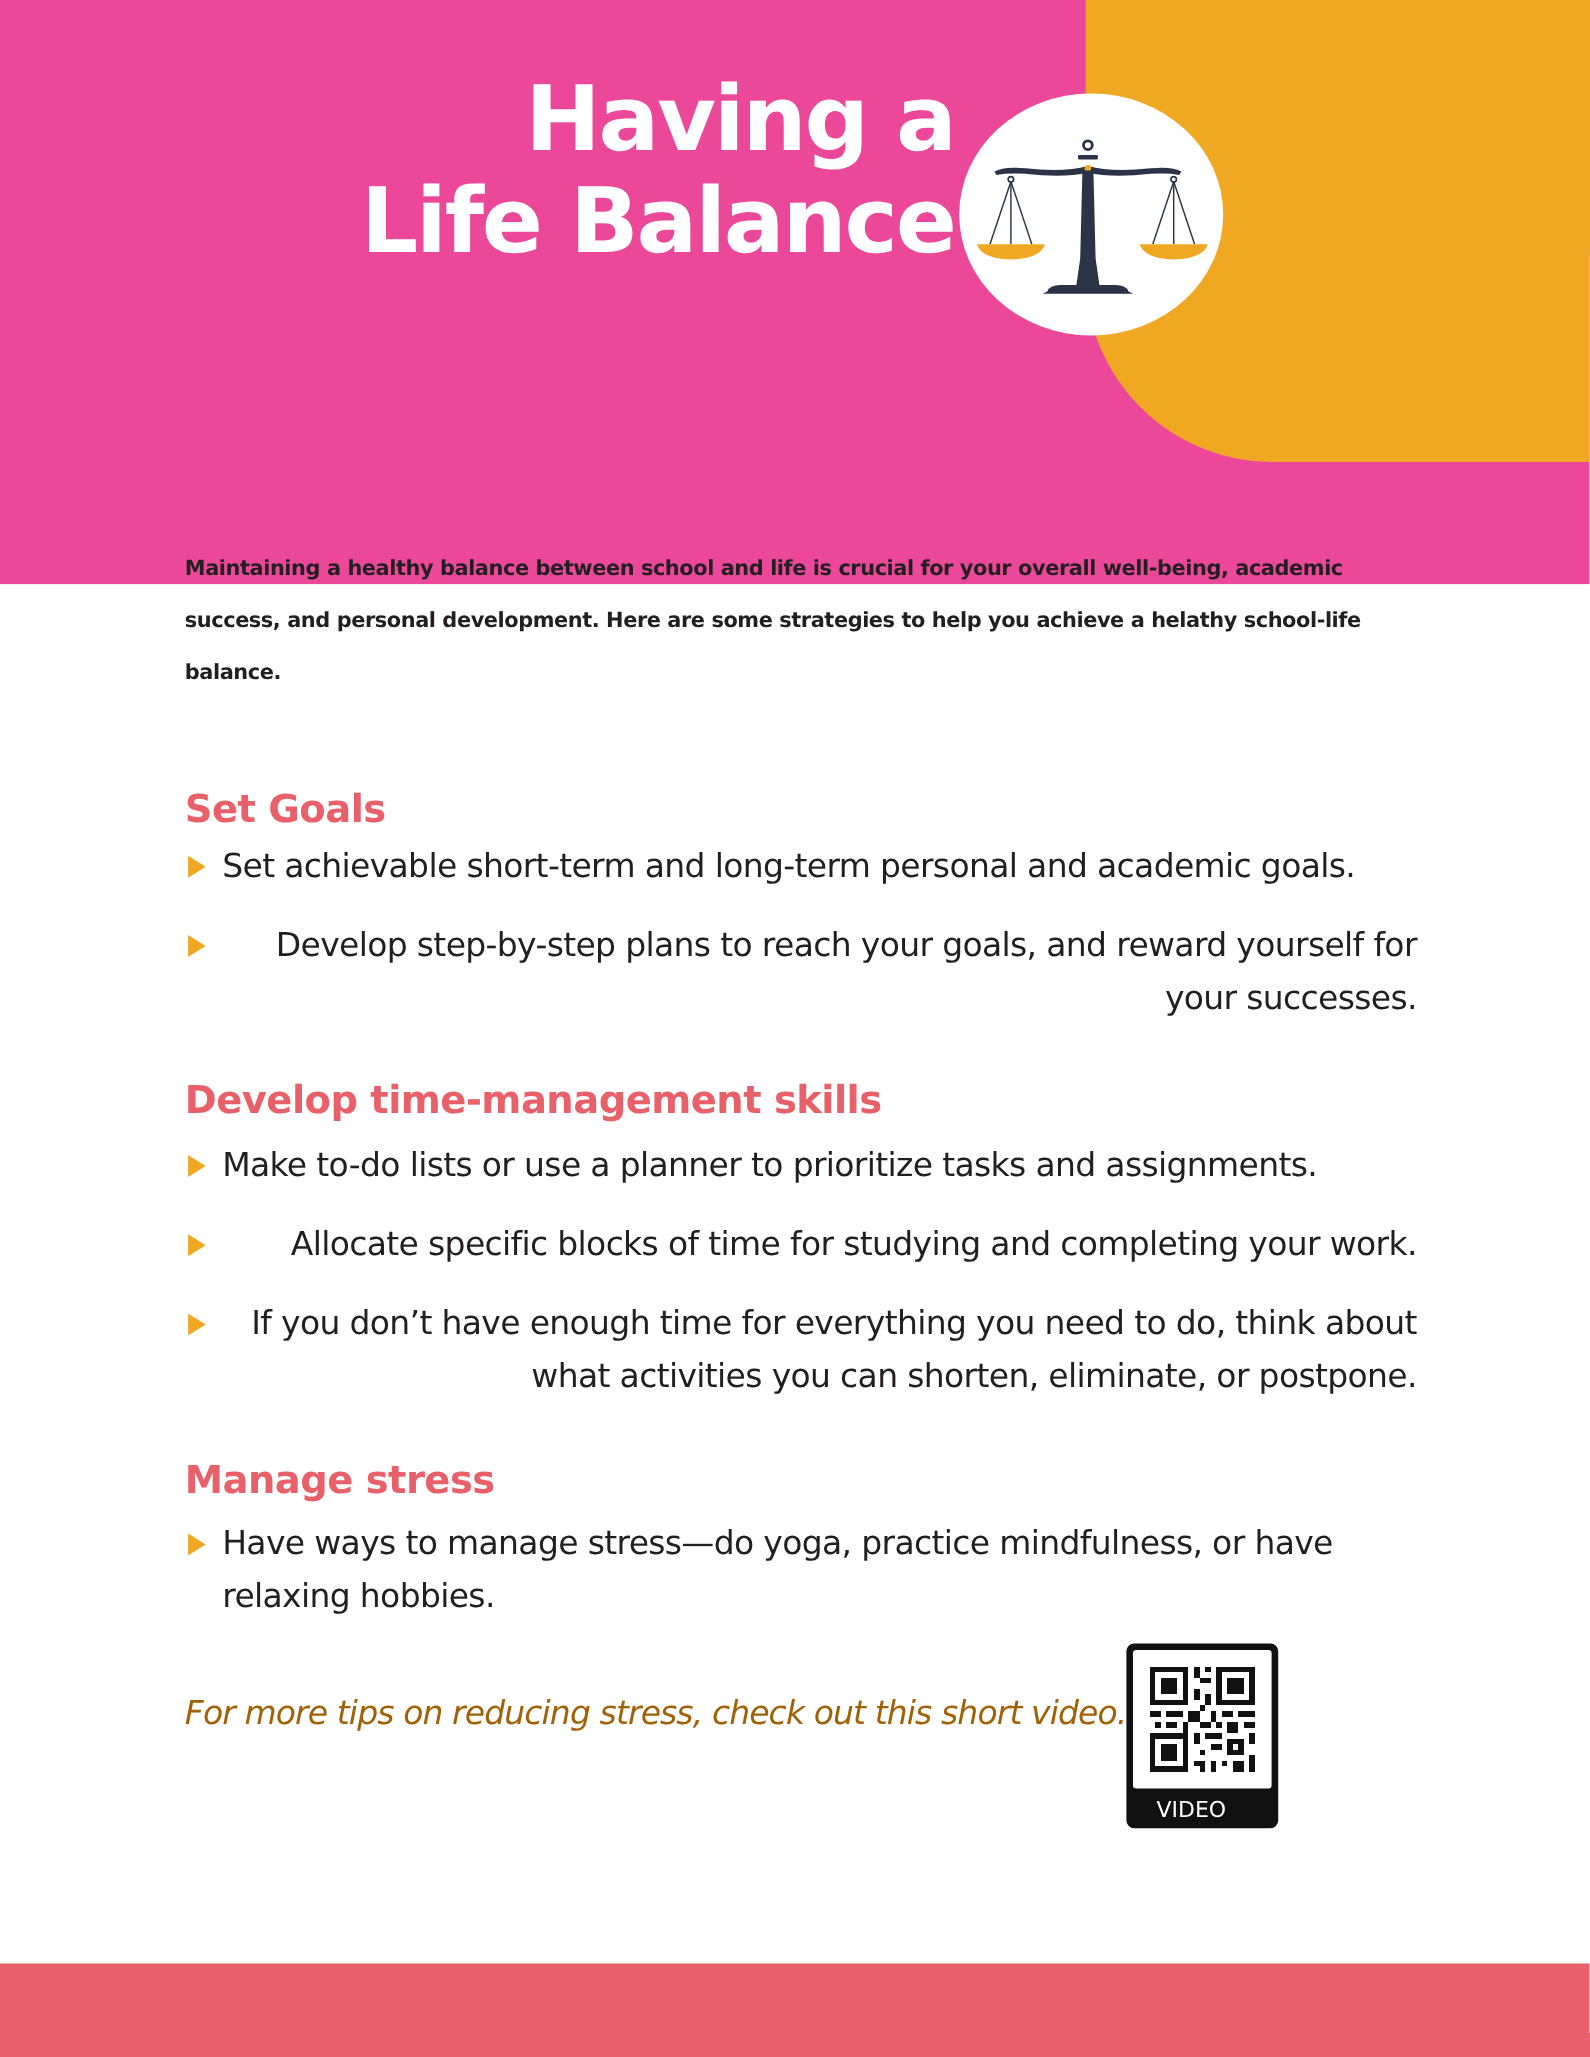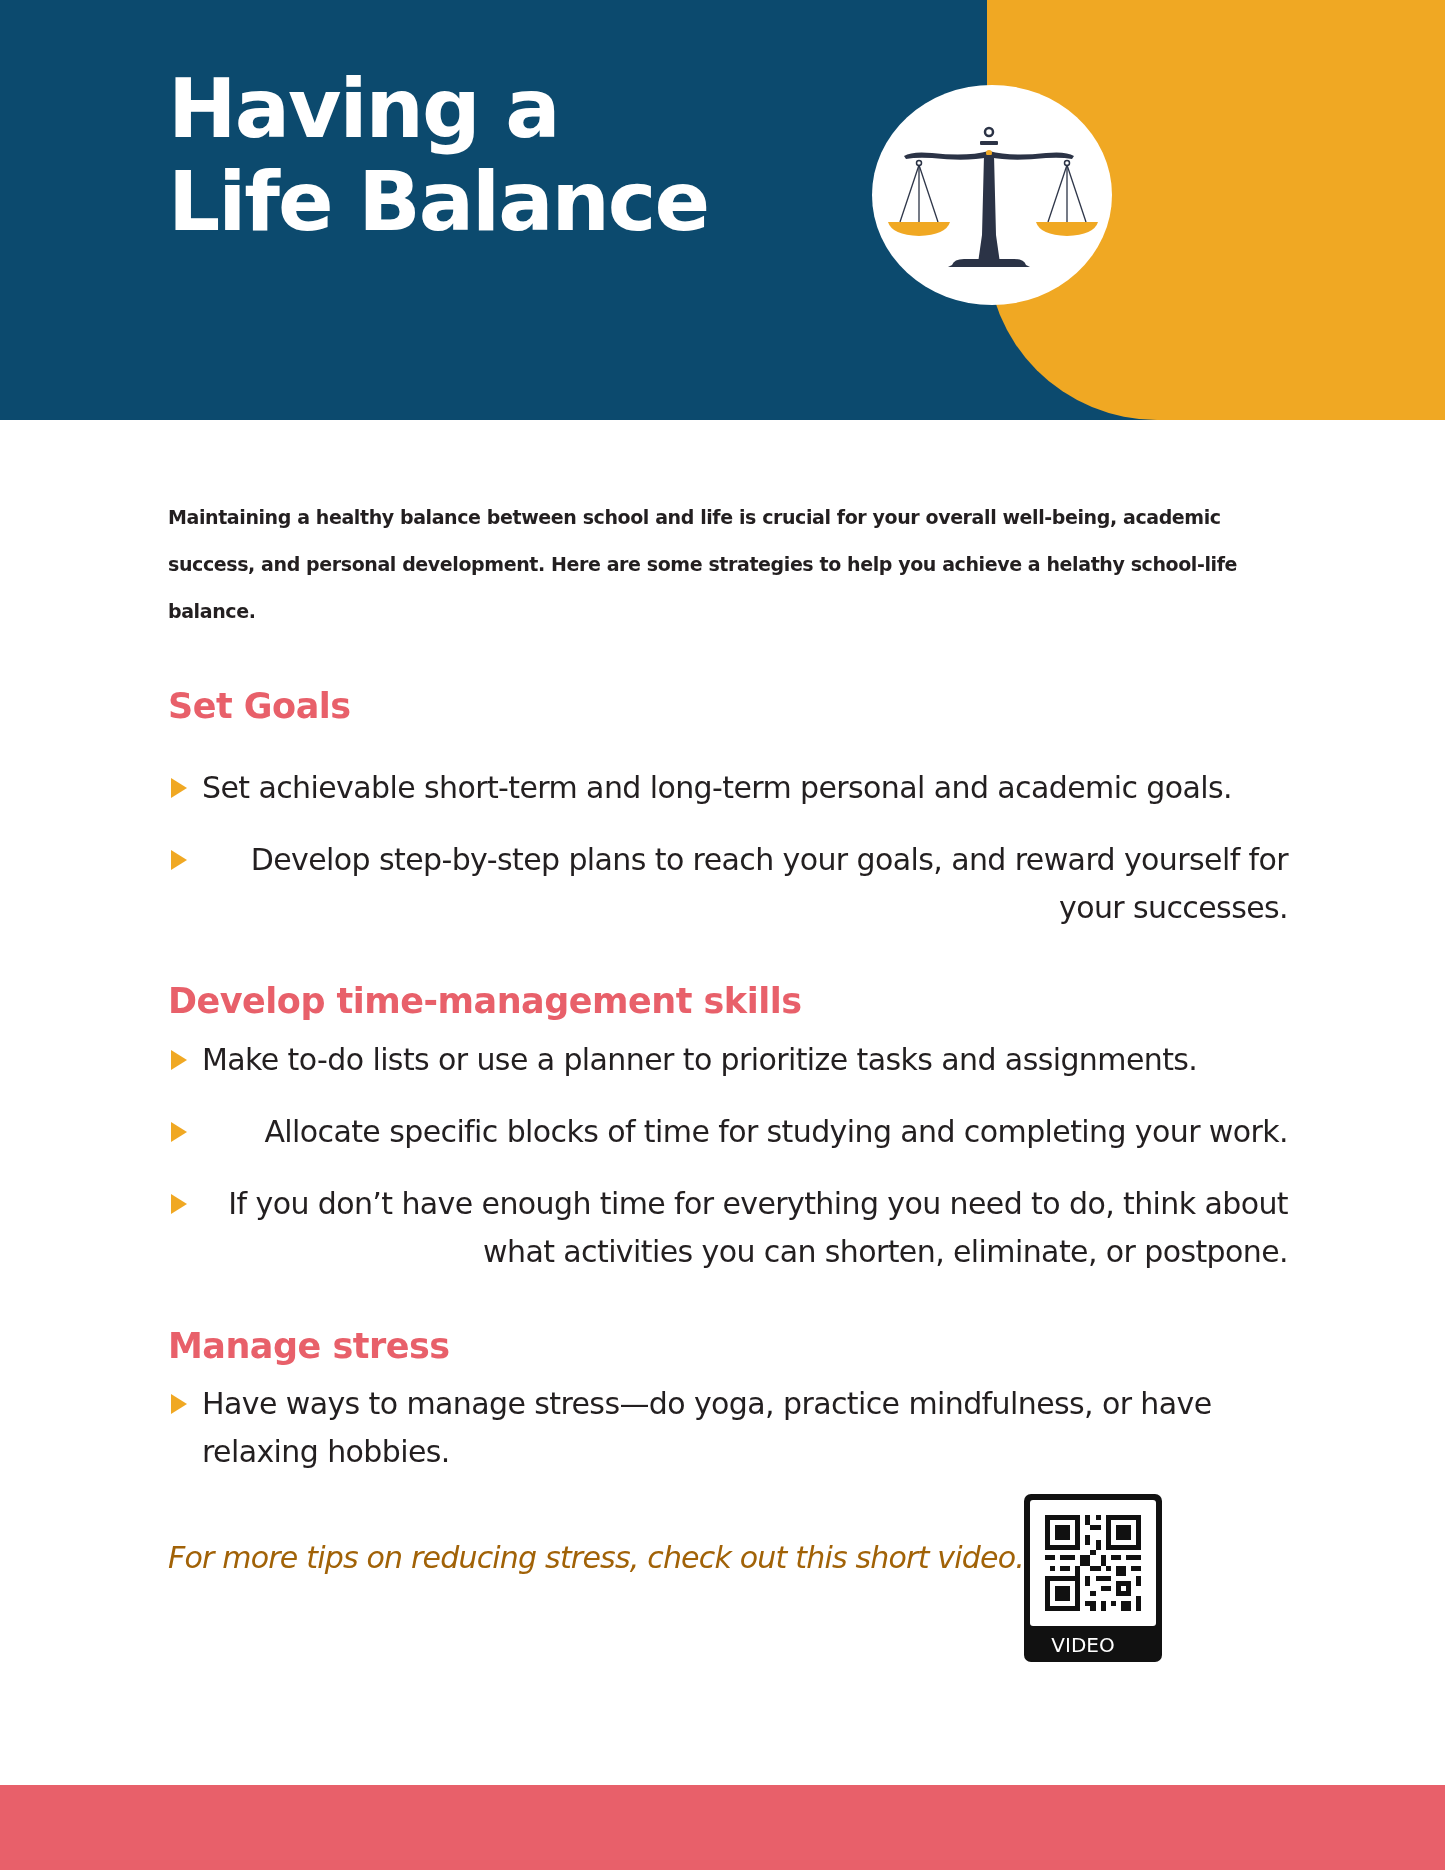--- a/index.html
+++ b/index.html
@@ -3,22 +3,22 @@
 <meta charset="utf-8">
 <style>
   html, body { margin: 0; padding: 0; }
   body {
     width: 1445px; height: 1870px; position: relative; overflow: hidden;
     background: #ffffff;
     font-family: "DejaVu Sans", "Liberation Sans", sans-serif;
     color: #231f20;
   }
   .header {
-    position: absolute; left: 0; top: 0; width: 1445px; height: 420px;
-    background: #0c4a6e; overflow: hidden;
+    position: absolute; left: 0; top: 0; width: 1445px; height: 531px;
+    background: #ec4899; overflow: hidden; text-align: right;
   }
   .header .accent-panel {
     position: absolute; left: 987px; top: 0; width: 458px; height: 420px;
     background: #f0a823; border-bottom-left-radius: 170px;
   }
   .header .title {
     position: absolute; left: 168px; top: 62px; margin: 0;
     color: #ffffff; font-family: "DejaVu Sans", sans-serif; font-weight: bold;
     font-size: 82px; line-height: 93px; letter-spacing: -2px;
     width: 700px;
@@ -102,21 +102,21 @@
       <line x1="195" y1="80" x2="176" y2="137" stroke="#2b3346" stroke-width="1.3"></line>
       <line x1="195" y1="80" x2="214" y2="137" stroke="#2b3346" stroke-width="1.3"></line>
       <line x1="195" y1="80" x2="195" y2="137" stroke="#2b3346" stroke-width="1.3"></line>
       <path d="M164 137 L226 137 Q222 150 195 151 Q168 150 164 137 Z" fill="#f0a823"></path>
     </svg>
   </div>
 </div>
 
 <p class="intro">Maintaining a healthy balance between school and life is crucial for your overall well-being, academic success, and personal development. Here are some strategies to help you achieve a helathy school-life balance.</p>
 
-<h2 class="section-title" style="top:684px;text-align:center;">Set Goals</h2>
+<h2 class="section-title" style="top:714px;text-align:center;">Set Goals</h2>
 <ul class="bullets" style="top:764px;">
   <li class="bullet">
     <span class="tri"></span>
     <span>Set achievable short-term and long-term personal and academic goals.</span>
   </li>
   <li class="bullet">
     <span class="tri"></span>
     <span>Develop step-by-step plans to reach your goals, and reward yourself for your successes.</span>
   </li>
 </ul>

